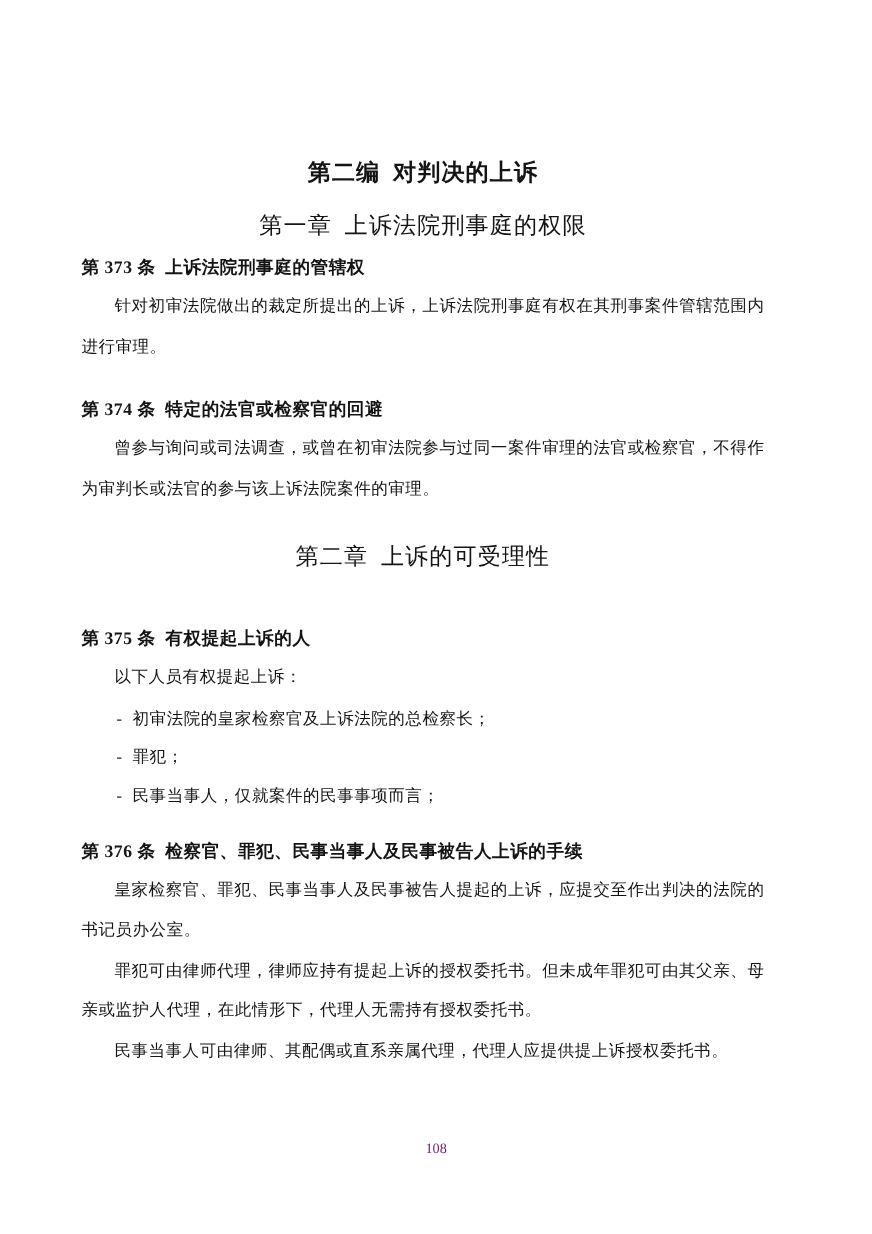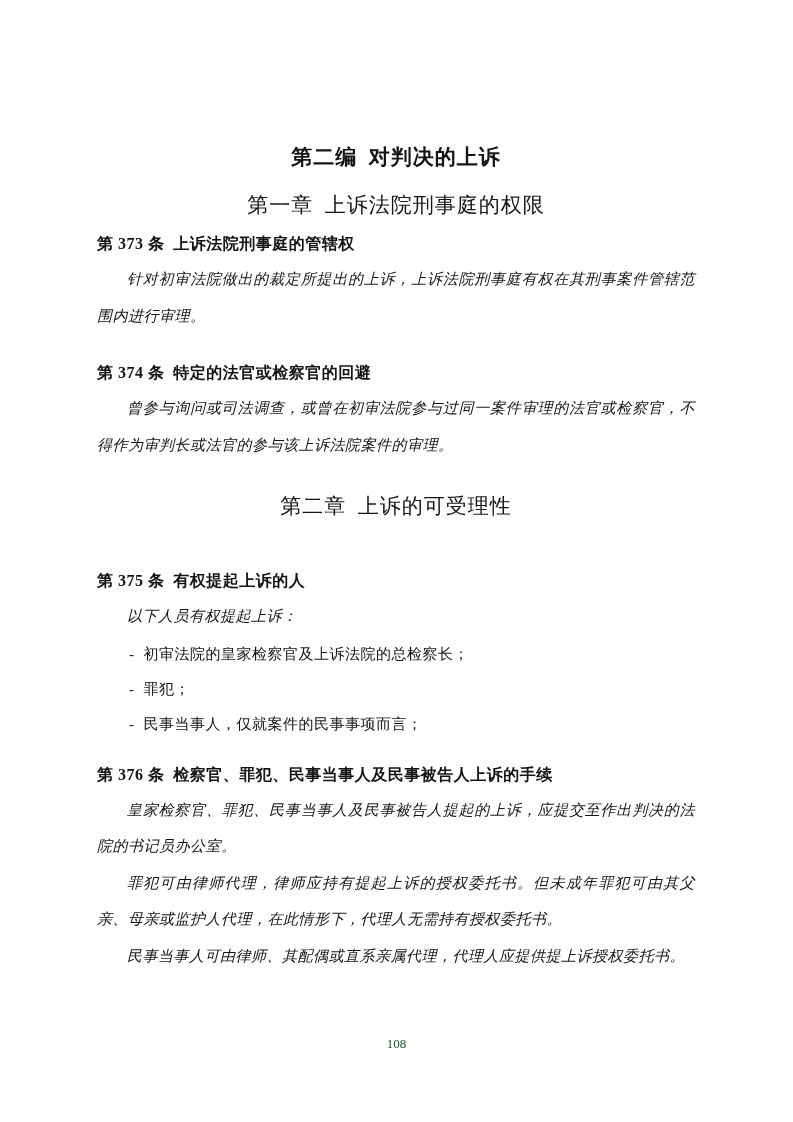--- a/index.html
+++ b/index.html
@@ -7,21 +7,21 @@
     padding: 0;
     background: #ffffff;
   }
   .page {
     position: relative;
     width: 793px;
     height: 1122px;
     margin: 0 auto;
     background: #ffffff;
     box-sizing: border-box;
-    padding: 0 98px 0 97px;
+    padding: 0 98px 0 74px;
     font-family: "Liberation Serif", "DejaVu Serif", serif;
     color: #141414;
     overflow: hidden;
   }
   .part-title {
     margin: 0;
     padding-top: 144px;
     font-size: 21px;
     line-height: 26px;
     font-weight: bold;
@@ -58,21 +58,20 @@
   .art-heading.art-376 {
     margin-top: 22px;
   }
   .body-para {
     margin: 7px 0 0 0;
     font-size: 15px;
     line-height: 36.5px;
     text-align: justify;
     text-indent: 2em;
     letter-spacing: 0.5px;
-    font-style: italic;
   }
   .body-para.follow {
     margin-top: 0;
   }
   .bullet-list {
     list-style: none;
     margin: 2px 0 0 0;
     padding: 0 0 0 2em;
   }
   .bullet-item {
@@ -85,21 +84,21 @@
     margin-right: 9px;
   }
   .page-number {
     position: absolute;
     left: 0;
     right: 0;
     top: 1036px;
     text-align: center;
     font-size: 13px;
     line-height: 16px;
-    color: #14532d;
+    color: #701a75;
   }
 </style>
 </head>
 <body>
 
 <div class="page">
 
   <h1 class="part-title"><span>第二编</span><span class="gap">对判决的上诉</span></h1>
 
   <h2 class="chapter-title"><span>第一章</span><span class="gap">上诉法院刑事庭的权限</span></h2>

